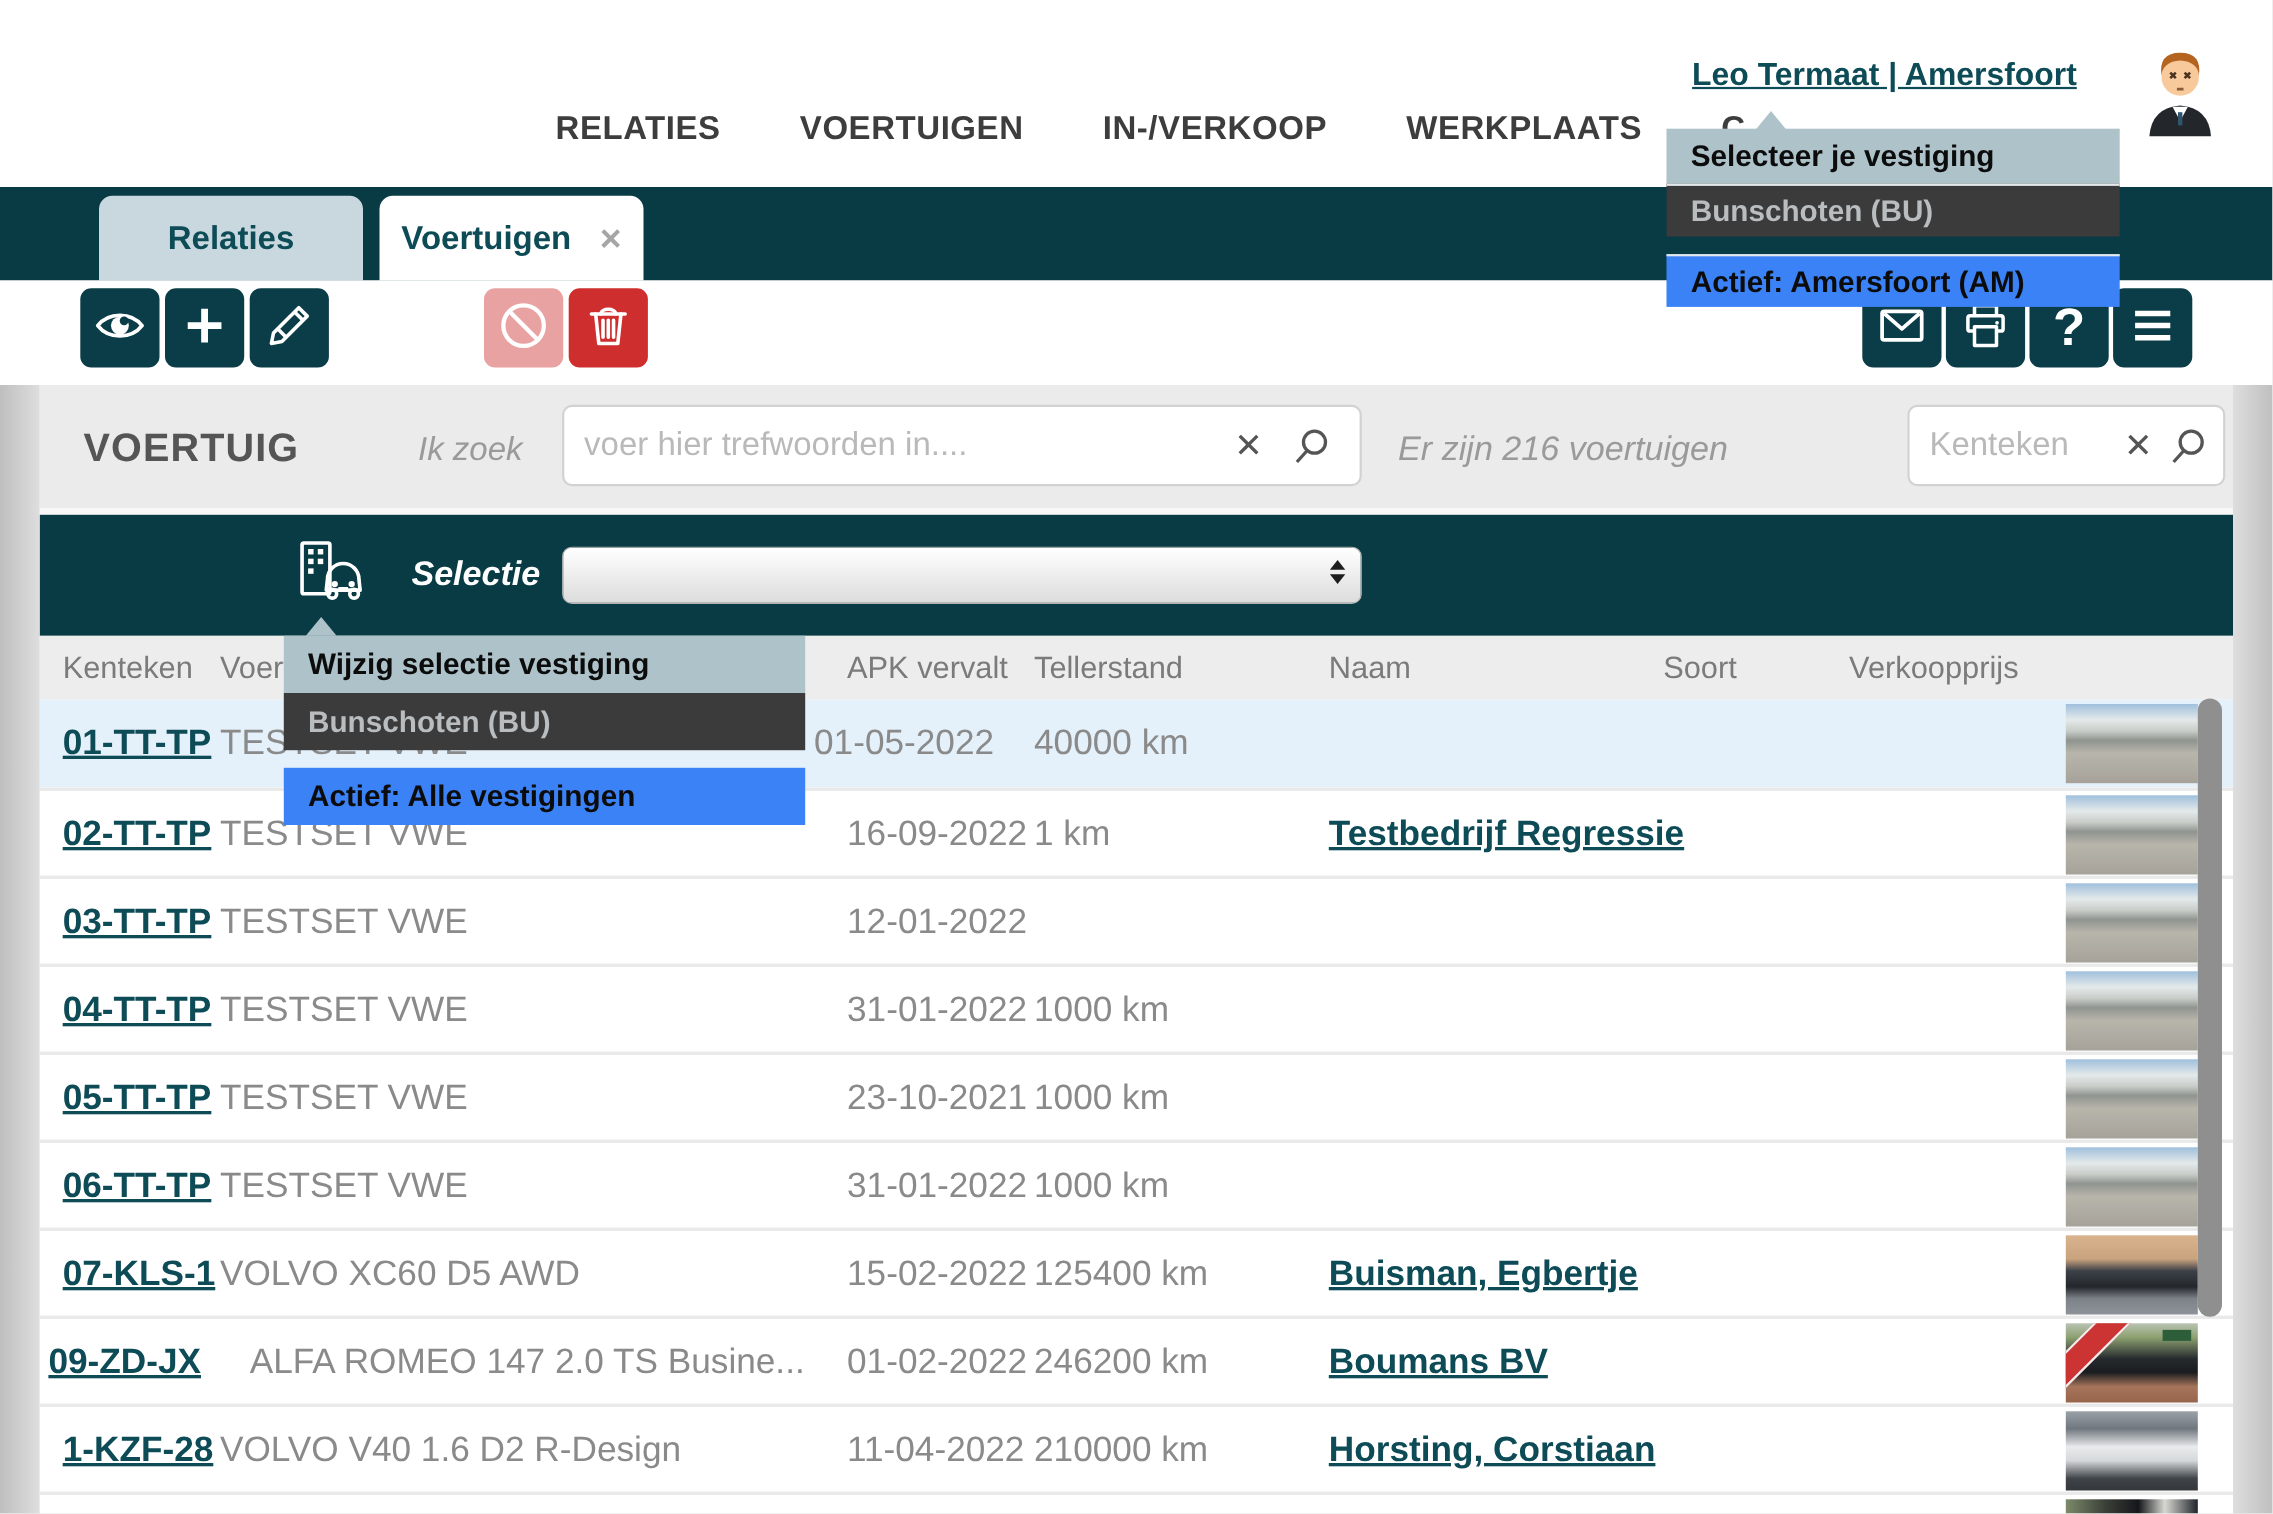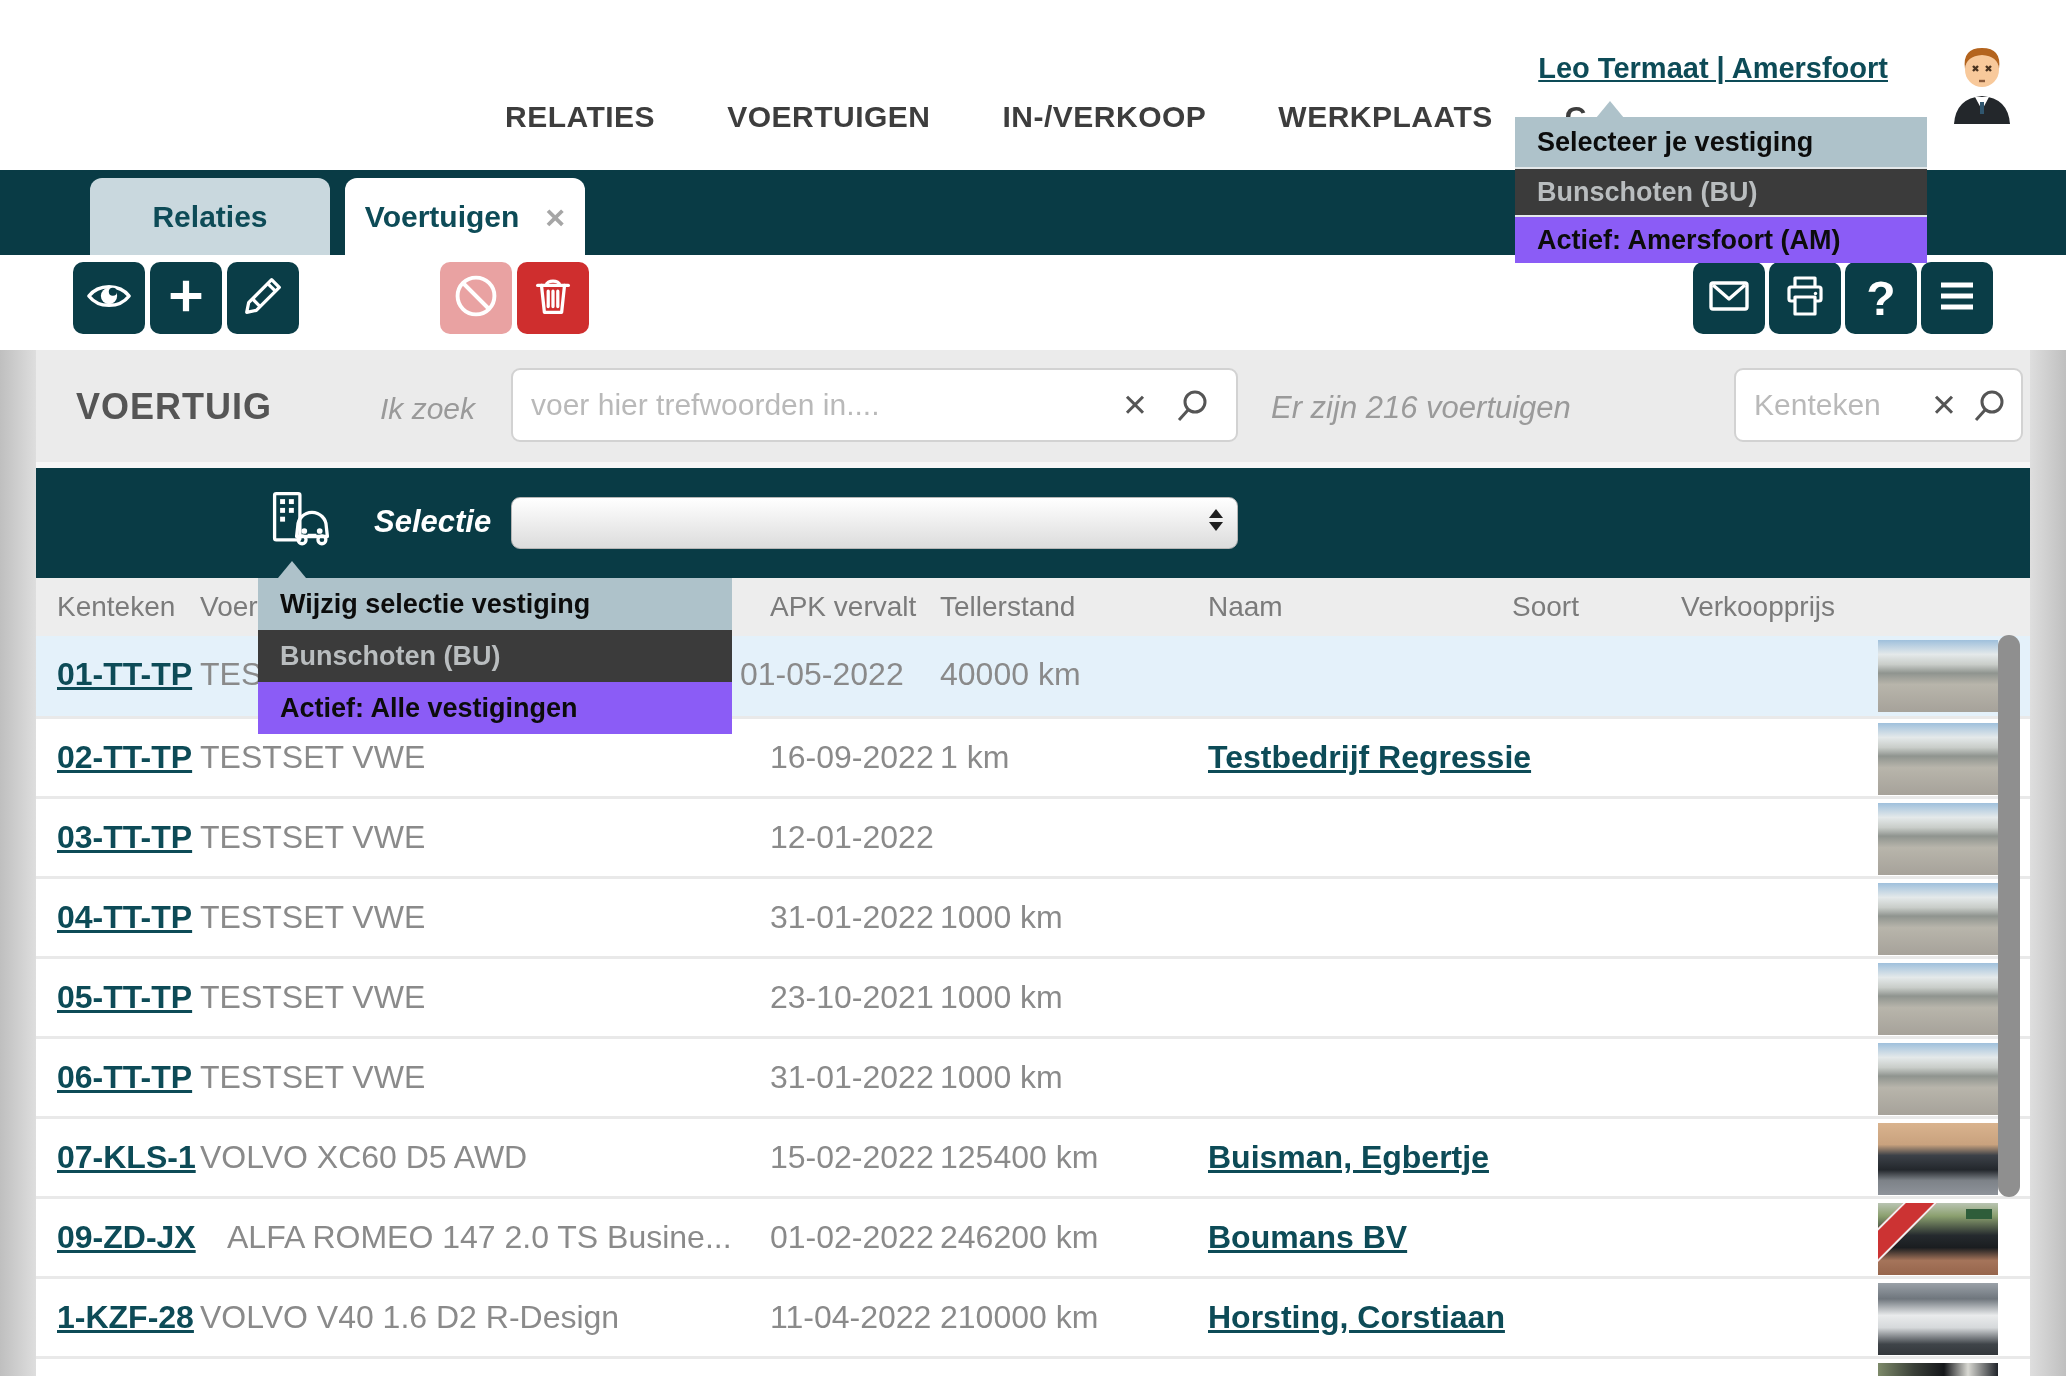--- a/index.html
+++ b/index.html
@@ -19,21 +19,21 @@
   .nav-item{ font-size:30px; font-weight:700; color:#3d3d3d; letter-spacing:.5px; white-space:nowrap; cursor:pointer; }
   .user-link{ position:absolute; top:52px; right:178px; font-size:29px; font-weight:700;
               color:#0d4b57; text-decoration:underline; cursor:pointer; white-space:nowrap; }
   .avatar{ position:absolute; left:1942px; top:36px; width:80px; height:90px; }
 
   
   .drop-menu{ position:absolute; z-index:60; }
   .menu-head{ font-size:27px; font-weight:700; color:#0c0c0c; background:#aec2ca; padding:0 22px; display:flex; align-items:center; }
   .menu-item{ font-size:27px; font-weight:700; padding:0 22px; display:flex; align-items:center; cursor:pointer; }
   .menu-item.dark { background:#3b3b3b; color:#b9bdbf;text-align:right; }
-  .menu-item.light{ background:#8b5cf6; color:#0c0c0c; }
+  .menu-item.light{ background:#3b82f6; color:#0c0c0c;margin-top:16px; }
   .caret-up{ position:absolute; z-index:61; width:0; height:0;
              border-left:14px solid transparent; border-right:14px solid transparent;
              border-bottom:17px solid #aec2ca; }
   #user-menu{ left:1515px; top:117px; width:412px; }
   #user-menu .menu-head{ height:50px; }
   #user-menu .menu-item{ height:48px; border-top:2px solid #e4e8ea; }
   #user-caret{ left:1596px; top:101px; }
   #selection-menu{ left:258px; top:578px; width:474px; }
   #selection-menu .menu-head{ height:52px; }
   #selection-menu .menu-item{ height:52px; }
@@ -327,21 +327,21 @@
       </div>
       <div class="trow">
         <span class="td" style="left: 21px;"><a class="plate-link">07-KLS-1</a></span>
         <span class="td" style="left: 164px;">VOLVO XC60 D5 AWD</span>
         <span class="td" style="left: 734px;">15-02-2022</span>
         <span class="td" style="left: 904px;">125400 km</span>
         <span class="td" style="left: 1172px;"><a class="name-link">Buisman, Egbertje</a></span>
         <div class="thumb thumb--suv-dark"></div>
       </div>
       <div class="trow">
-        <span class="td" style="left: 21px;"><a class="plate-link">09-ZD-JX</a></span>
+        <span class="td" style="left: 8px;"><a class="plate-link">09-ZD-JX</a></span>
         <span class="td" style="left: 164px; margin-left: 27px;">ALFA ROMEO 147 2.0 TS Busine...</span>
         <span class="td" style="left: 734px;">01-02-2022</span>
         <span class="td" style="left: 904px;">246200 km</span>
         <span class="td" style="left: 1172px;"><a class="name-link">Boumans BV</a></span>
         <div class="thumb thumb--alfa-ribbon"></div>
       </div>
       <div class="trow">
         <span class="td" style="left: 21px;"><a class="plate-link">1-KZF-28</a></span>
         <span class="td" style="left: 164px;">VOLVO V40 1.6 D2 R-Design</span>
         <span class="td" style="left: 734px;">11-04-2022</span>

